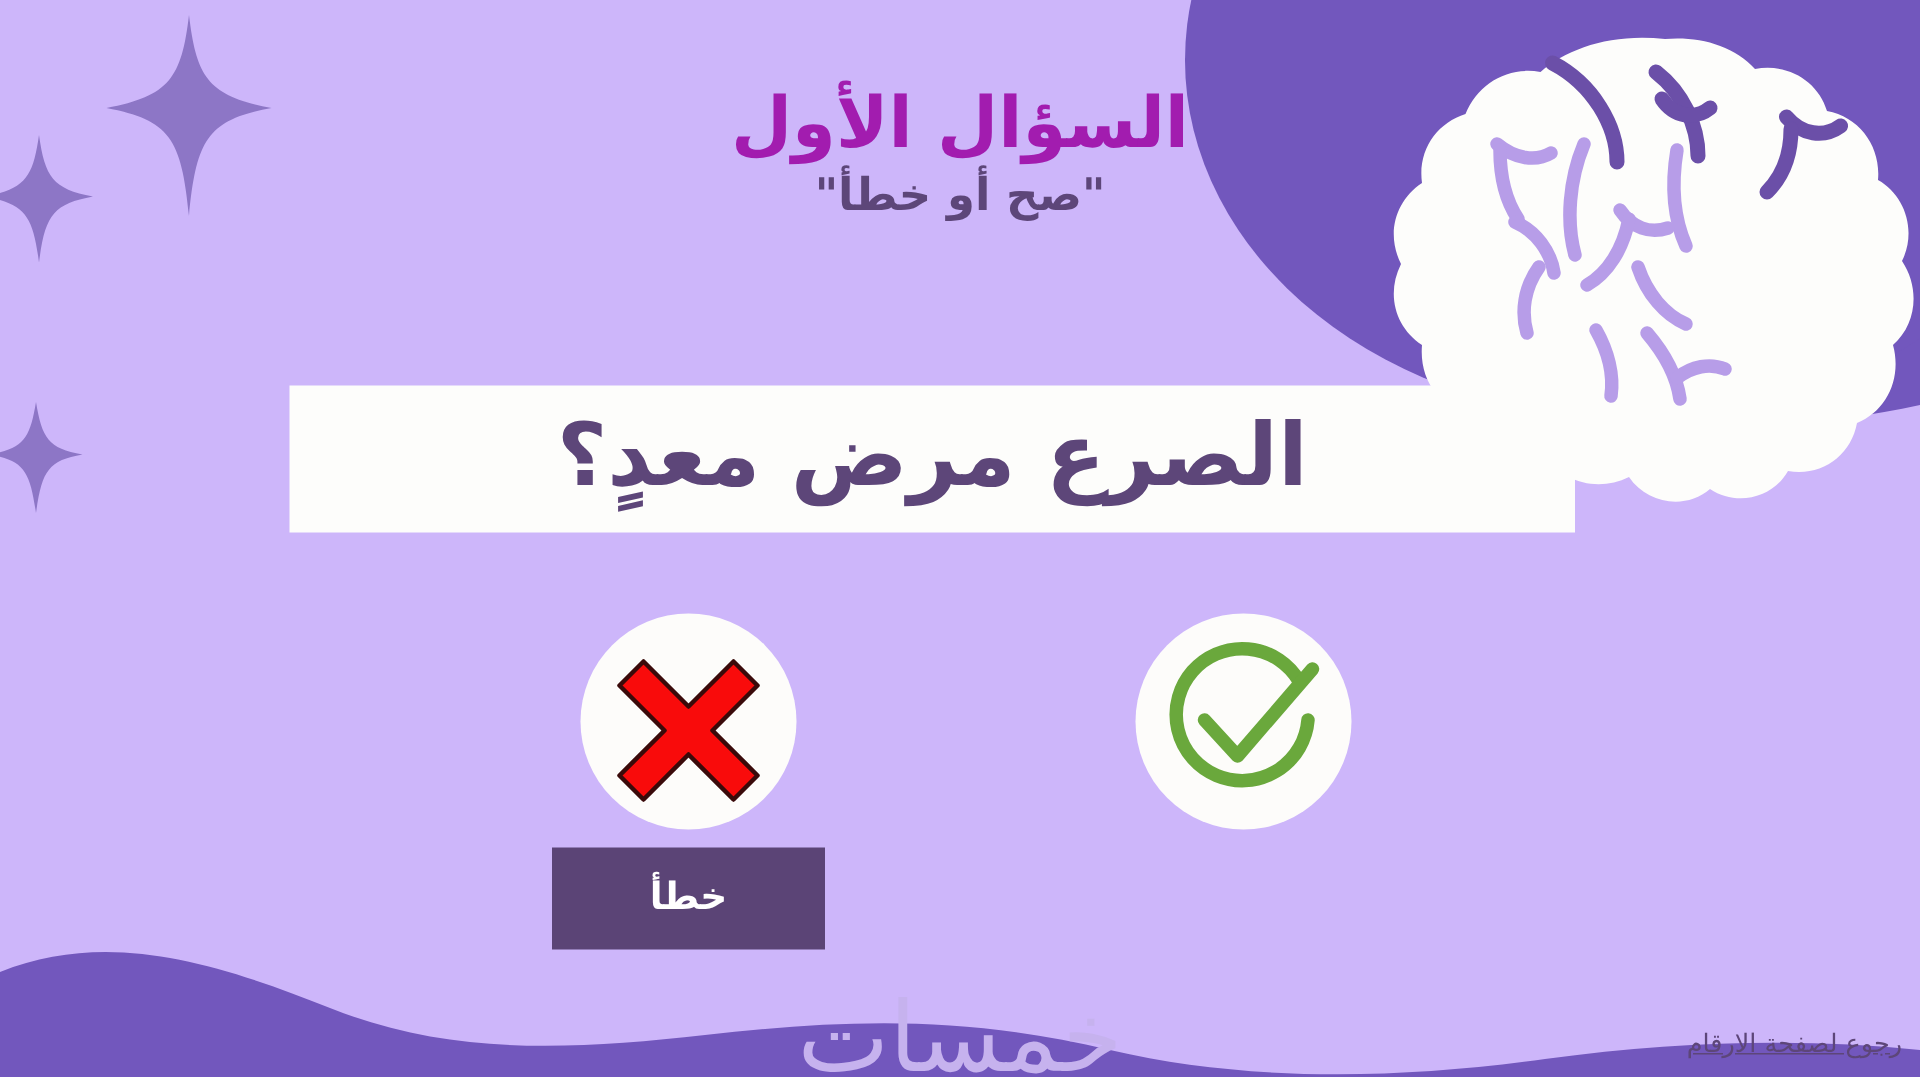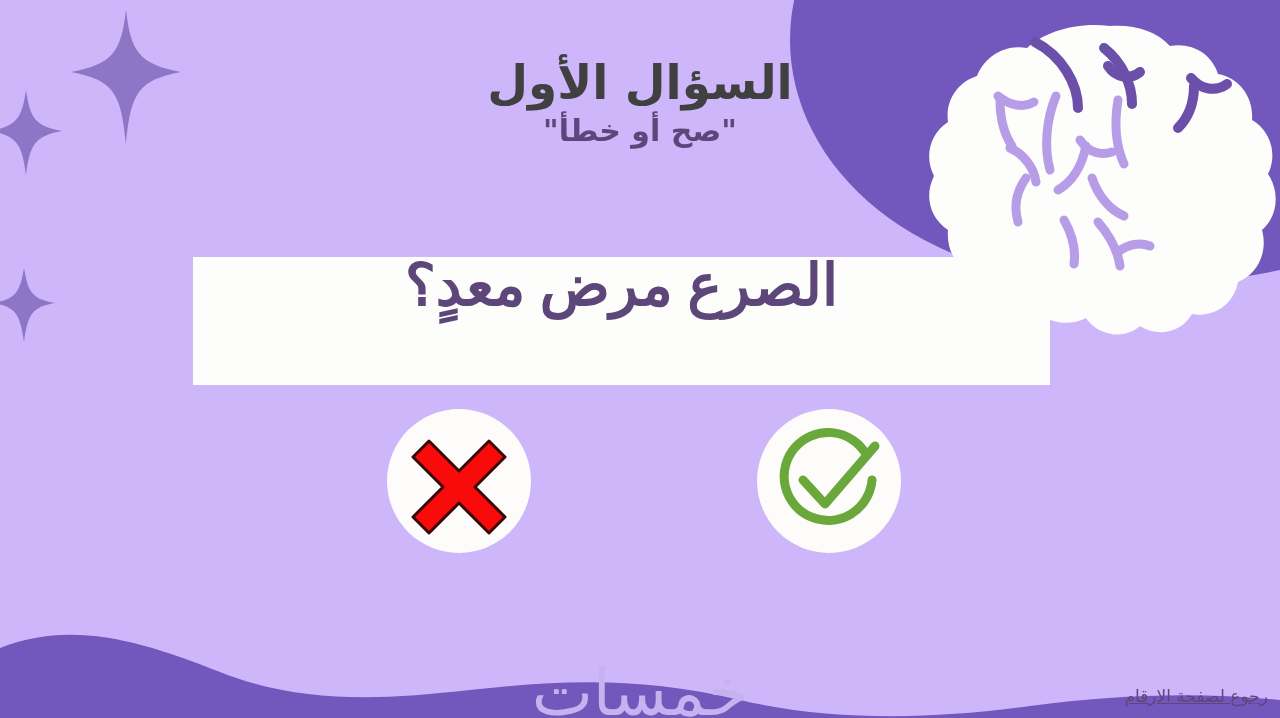--- a/index.html
+++ b/index.html
@@ -30,47 +30,46 @@
     position: absolute;
     top: 58px;
     left: 0;
     width: 1280px;
     text-align: center;
     z-index: 5;
   }
   .main-title {
     font-size: 47px;
     font-weight: bold;
-    color: #404040;
+    color: #a21caf;
     line-height: 1.05;
     letter-spacing: 0px;
     margin: 0;
     direction: rtl;
   }
   .sub-title {
     font-size: 30px;
     font-weight: bold;
     color: #5d4679;
     margin: 6px 0 0 0;
     direction: rtl;
   }
 
   
   .question-card {
     position: absolute;
     left: 193px;
     top: 257px;
     width: 857px;
-    height: 128px;
+    height: 98px;
     background: #fdfdfb;
     display: flex;
-    align-items: flex-start;
+    align-items: center;
     justify-content: center;
     z-index: 5;
-    font-family: Liberation Serif, serif;
   }
   .question-text {
     font-size: 58px;
     font-weight: bold;
     color: #5d4679;
     direction: rtl;
     white-space: nowrap;
     line-height: 1;
     padding-bottom: 6px;
   }
@@ -241,20 +240,21 @@
 
   <div class="answers">
 
     <div class="answer false-answer">
       <div class="icon-circle">
         <svg width="112" height="112" viewBox="0 0 112 112">
           <path d="M26,16 L56,46 L86,16 L102,32 L72,62 L102,92 L86,108
                    L56,78 L26,108 L10,92 L40,62 L10,32 Z" fill="#f90b0b" stroke="#3a0a0a" stroke-width="3" stroke-linejoin="round"></path>
         </svg>
       </div>
+      <button class="answer-button">خطأ</button>
     </div>
 
     <div class="answer true-answer">
       <div class="icon-circle">
         <svg width="118" height="118" viewBox="0 0 118 118">
           <path d="M96,32 A44,44 0 1 0 102,58" fill="none" stroke="#6aa83c" stroke-width="9" stroke-linecap="round"></path>
           <path d="M33,58 L55,82 L105,24" fill="none" stroke="#6aa83c" stroke-width="9" stroke-linecap="round" stroke-linejoin="round"></path>
         </svg>
       </div>
     </div>

